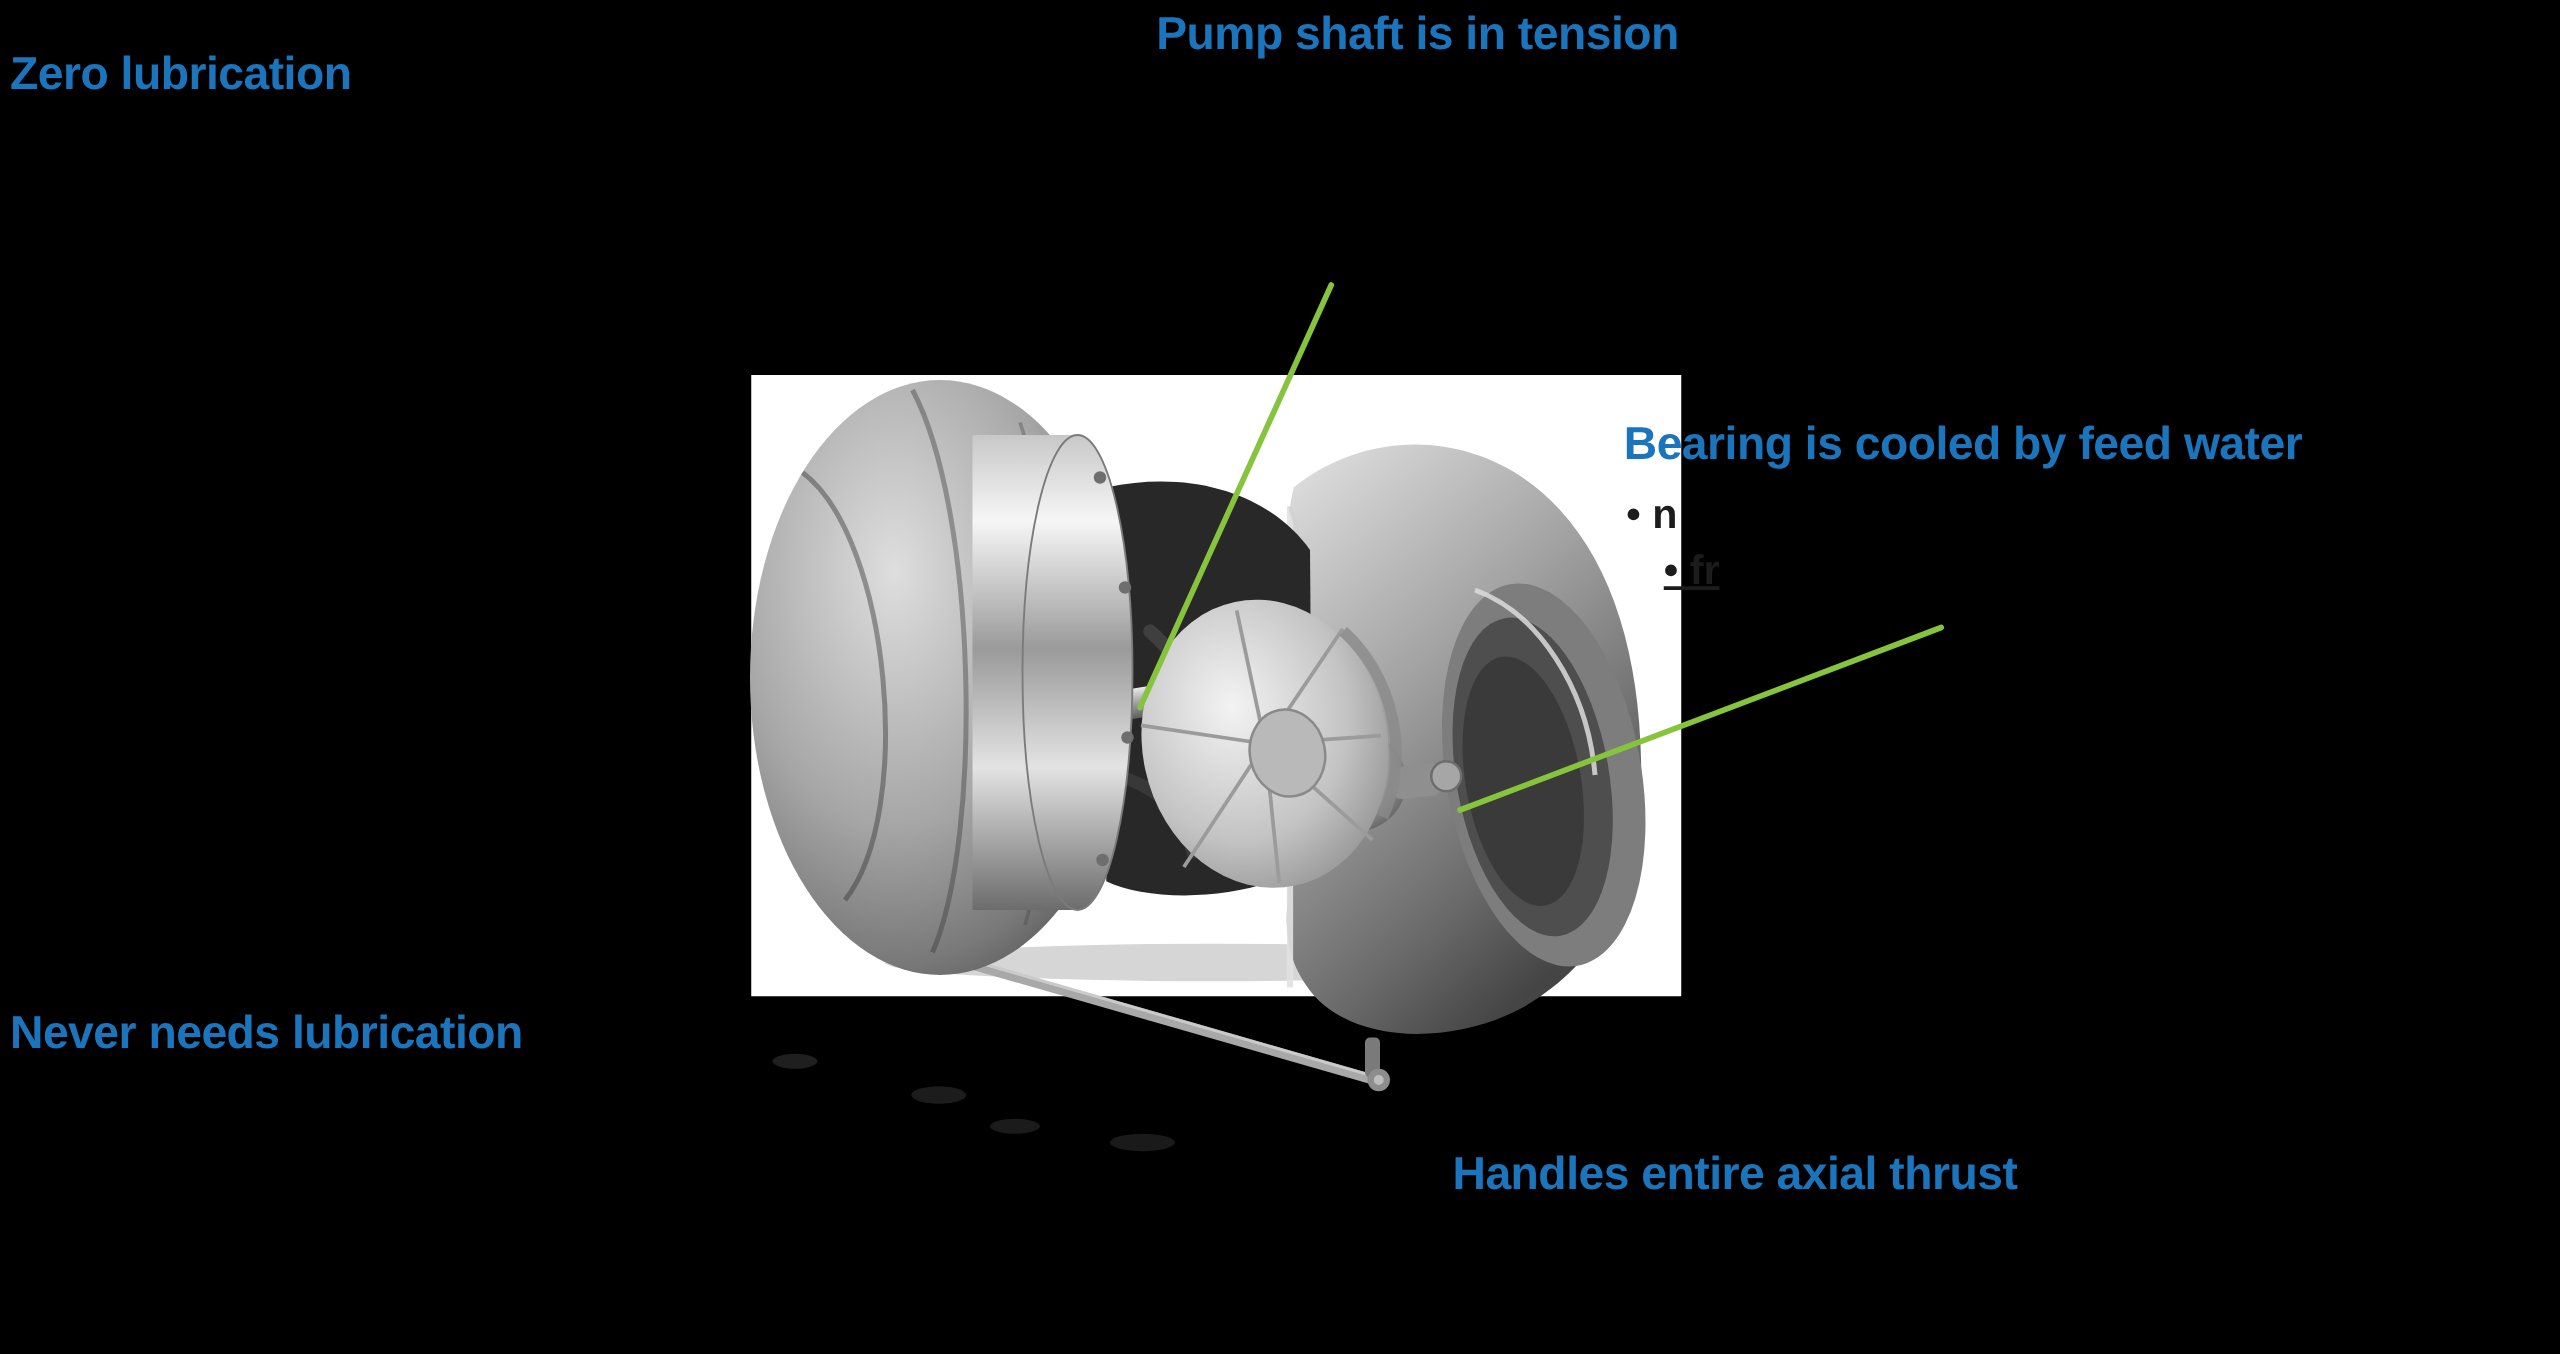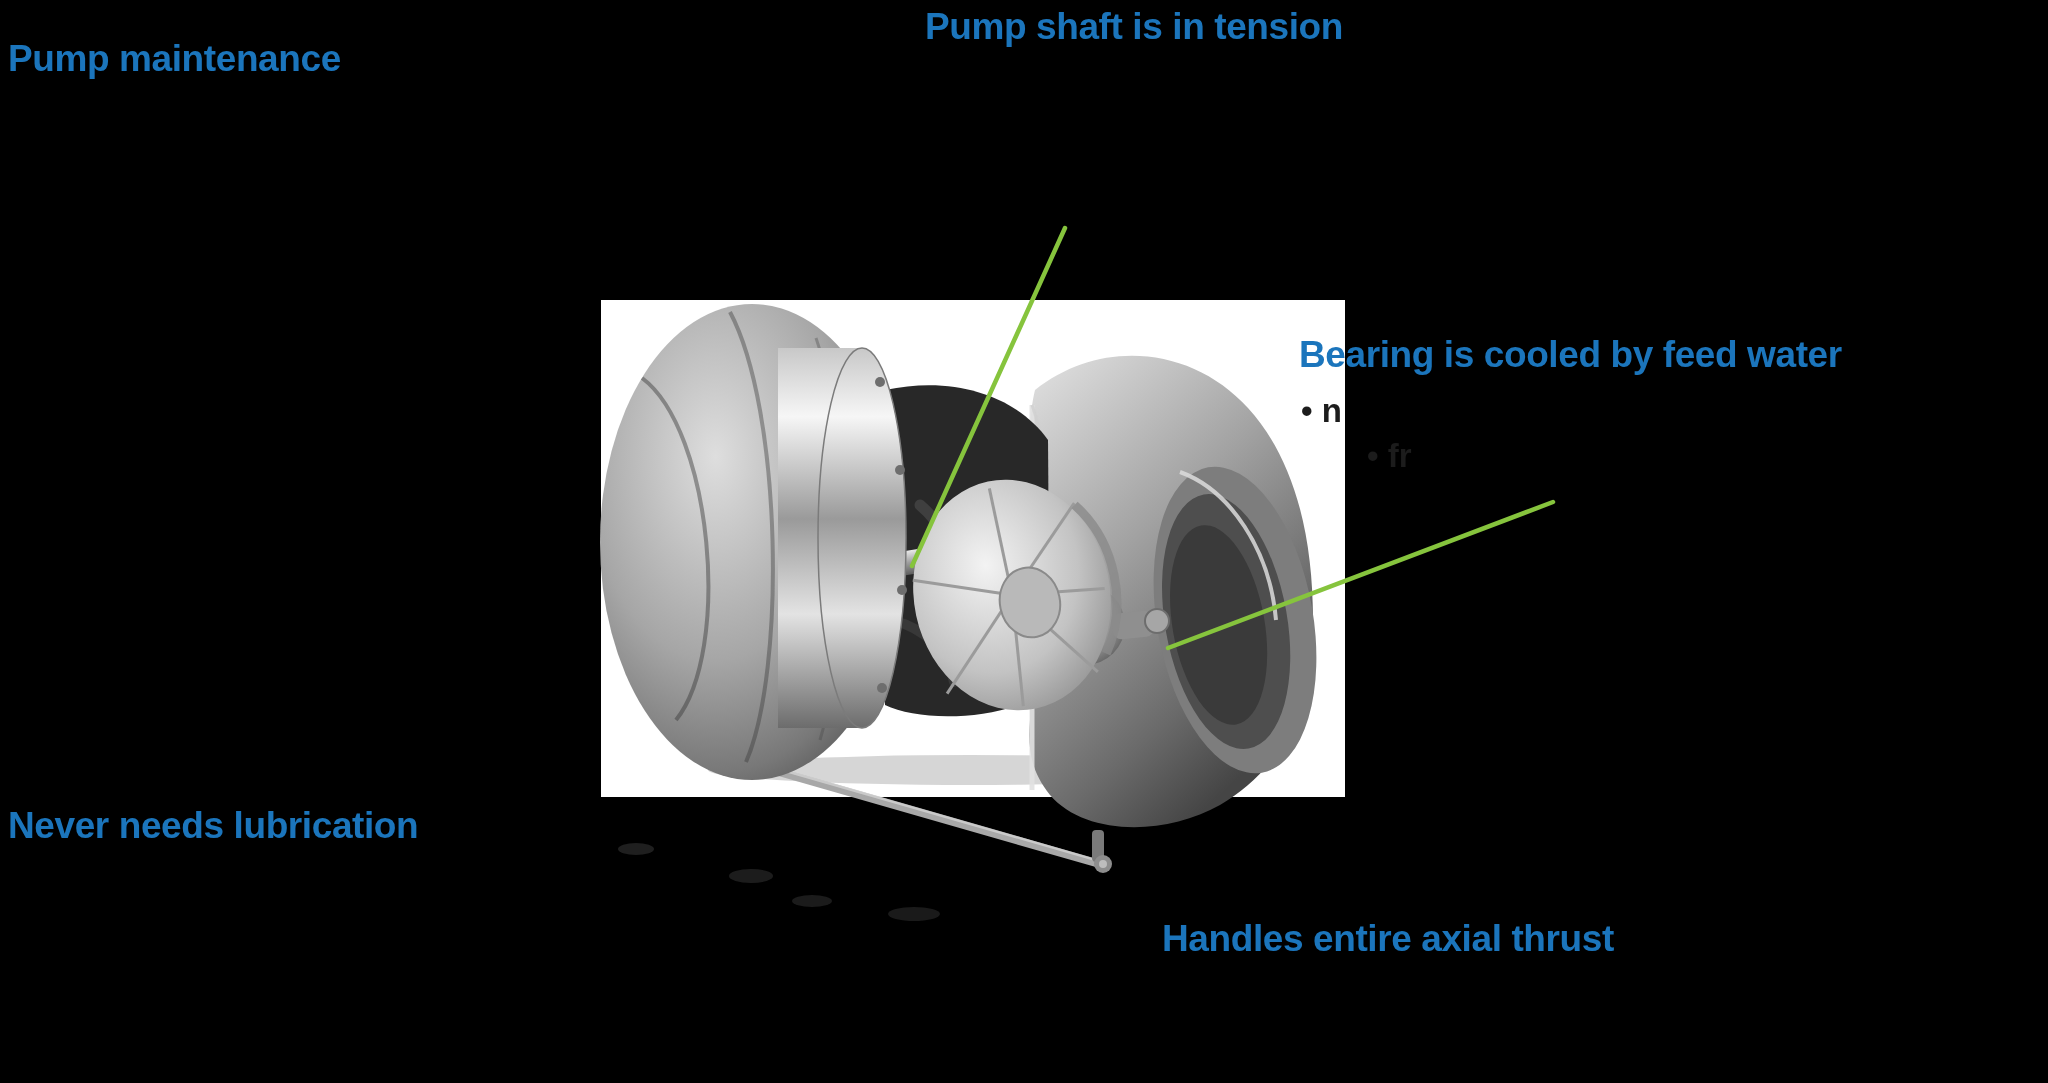--- a/index.html
+++ b/index.html
@@ -56,30 +56,30 @@
   .callouts line{
     stroke:var(--callout-green);
     stroke-width:4.5;
     stroke-linecap:round;
   }
   
   #lab-zero{left:8px;top:38px;}
   #lab-shaft{left:925px;top:6px;}
   #lab-bearing{left:1299px;top:334px;}
   #bul-1{left:1301px;top:392px;}
-  #bul-2{left:1367px;top:437px;}
+  #bul-2{left:1331px;top:437px;text-decoration:underline;}
   #lab-lube{left:8px;top:805px;}
   #lab-thrust{left:1162px;top:918px;}
 </style>
 </head>
 <body>
 
 <div class="stage">
 
-  <div class="label" id="lab-zero">Pump maintenance</div>
+  <div class="label" id="lab-zero">Zero lubrication</div>
   <div class="label" id="lab-bearing">Bearing is cooled by feed water</div>
   <div class="label" id="lab-shaft">Pump shaft is in tension</div>
   <div class="bullet" id="bul-1">• n</div>
   <div class="bullet" id="bul-2">• fr</div>
   <div class="label" id="lab-lube">Never needs lubrication</div>
   <div class="label" id="lab-thrust">Handles entire axial thrust</div>
 
   <div class="image-area"></div>
 
   <svg class="pump-svg" viewBox="0 0 800 650" aria-hidden="true">

